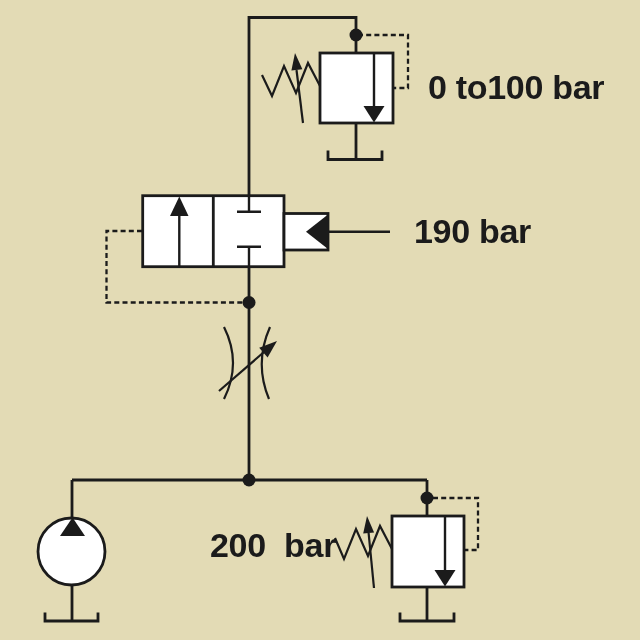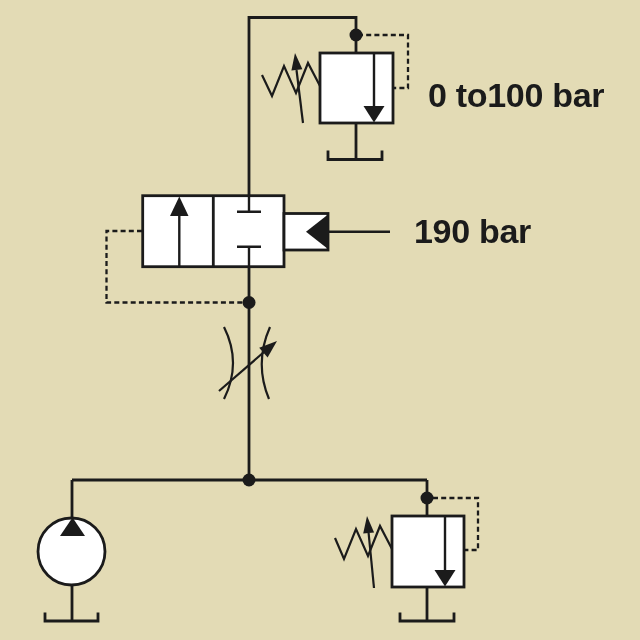--- a/index.html
+++ b/index.html
@@ -30,21 +30,21 @@
 
   .label {
     position: absolute;
     color: var(--line, #1b1b1b);
     font-size: 34px;
     font-weight: 700;
     line-height: 36px;
     letter-spacing: -0.3px;
     white-space: pre;
   }
-  .label-relief-low  { left: 428px; top: 69px; margin-top: 8px;  }
+  .label-relief-low  { left: 428px; top: 69px;  }
   .label-pilot       { left: 414px; top: 213px; }
   .label-relief-main { left: 210px; top: 527px; }
 </style>
 </head>
 <body>
 
 <div class="stage">
 
   <svg width="640" height="640" viewBox="0 0 640 640">
 
@@ -127,13 +127,14 @@
       <circle class="blk" cx="249" cy="302.5" r="6.5"></circle>
       <circle class="blk" cx="249" cy="480" r="6.5"></circle>
       <circle class="blk" cx="427" cy="498" r="6.5"></circle>
     </g>
   </svg>
 
   <div class="label label-relief-low">0 to100 bar</div>
 
   <div class="label label-pilot">190 bar</div>
 
+  <div class="label label-relief-main">200  bar</div>
 </div>
 
 </body></html>

